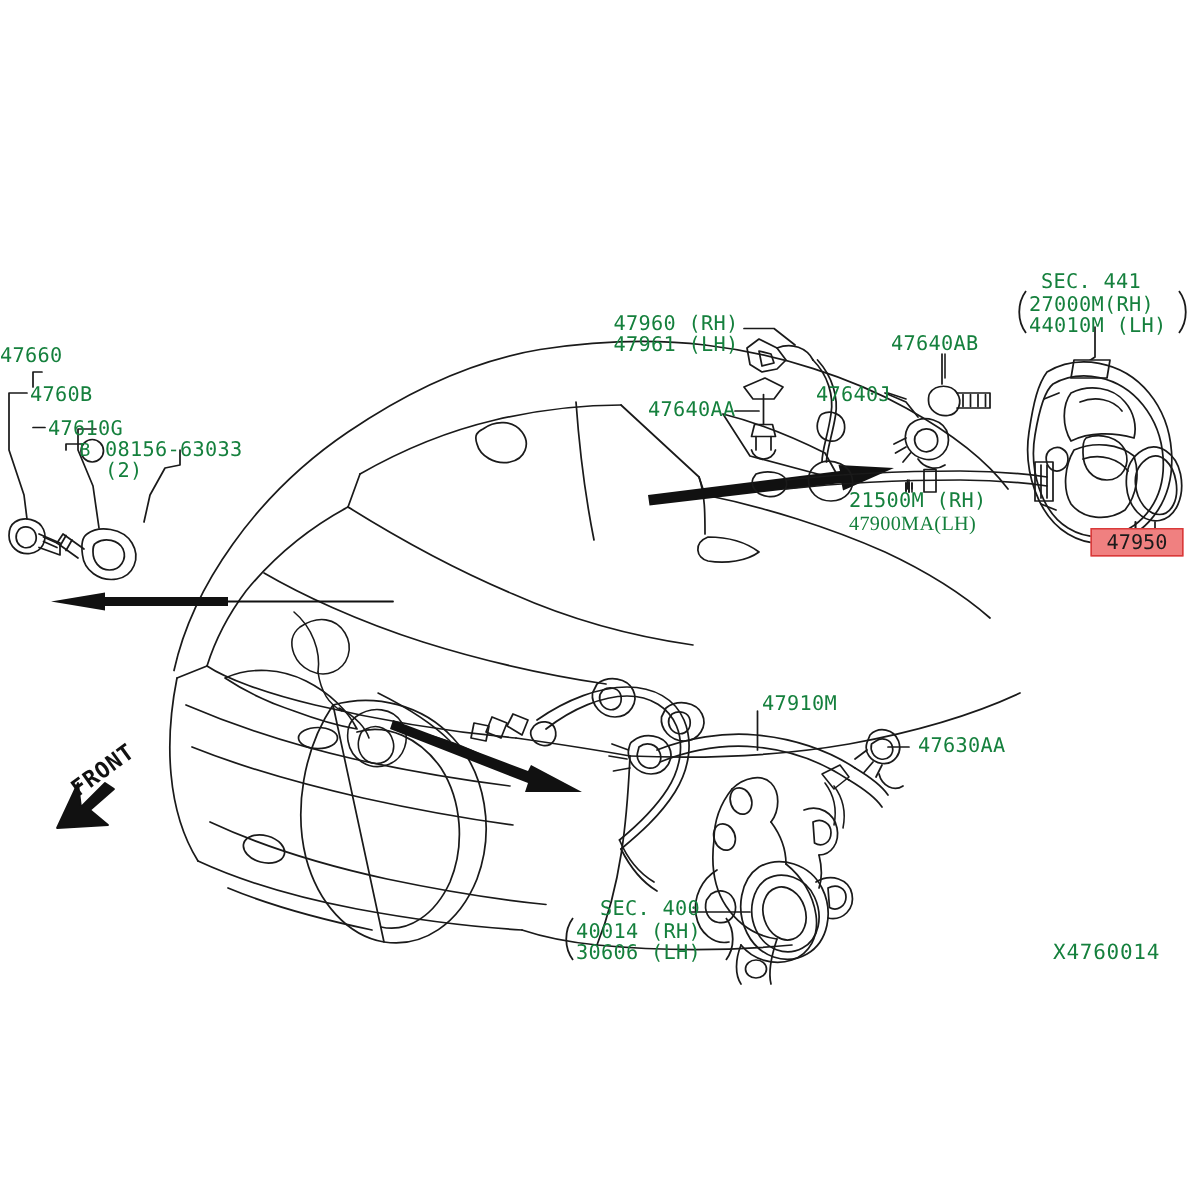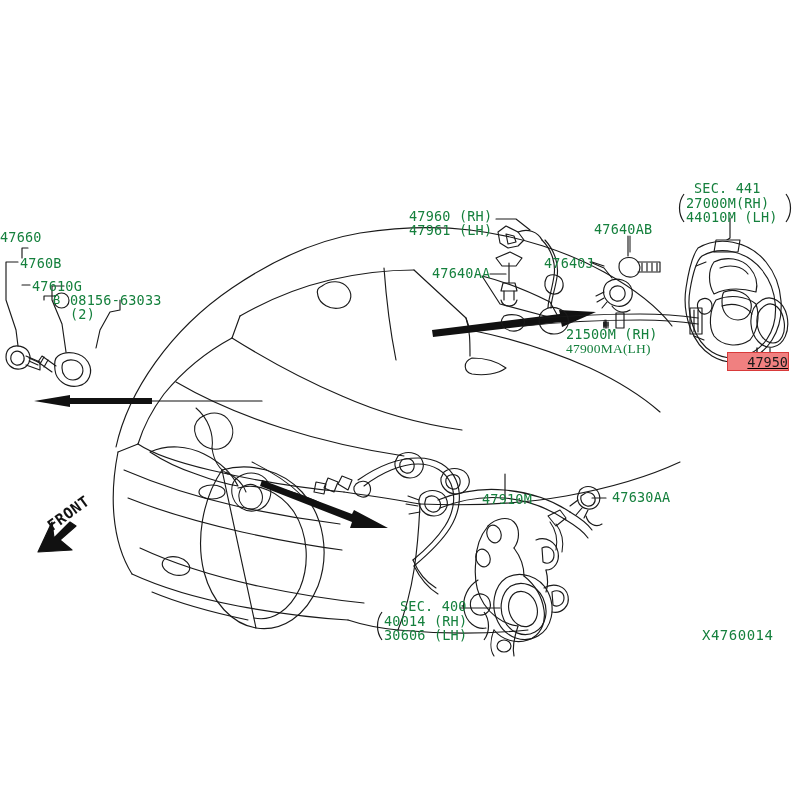--- a/index.html
+++ b/index.html
@@ -34,22 +34,21 @@
     line-height: 15px;
     user-select: none;
   }
   .hl-box {
     position: absolute;
     background: #f08080;
     border: 1.5px solid #d93a3a;
     box-sizing: border-box;
     display: flex;
     align-items: center;
-    justify-content: flex-end;
-    text-decoration: underline;
+    justify-content: center;
   }
   .hl-box .hl-text {
     font-family: "DejaVu Sans Mono", "Liberation Mono", monospace;
     font-size: 13.5px;
     color: #1a1a1a;
     white-space: pre;
   }
   #watermark {
     position: absolute;
     left: 322px;
@@ -420,21 +419,21 @@
 
   <div class="lbl" style="left:694px; top:181px;">SEC. 441</div>
   <div class="lbl" style="left:686px; top:196px;">27000M(RH)</div>
   <div class="lbl" style="left:686px; top:210px;">44010M (LH)</div>
 
   <svg style="position:absolute; left:678px; top:192px; width:116px; height:32px;">
     <path d="M6 2 C0 10 0 22 6 30" fill="none" stroke="#1a1a1a" stroke-width="1.2"></path>
     <path d="M108 2 C114 10 114 22 108 30" fill="none" stroke="#1a1a1a" stroke-width="1.2"></path>
   </svg>
 
-  <div class="lbl" style="left:482px; top:462px;margin-top:30px;">47910M</div>
+  <div class="lbl" style="left:508px; top:462px;">47910M</div>
   <div class="lbl" style="left:612px; top:490px;">47630AA</div>
 
   <div class="lbl" style="left:400px; top:599px;">SEC. 400</div>
   <div class="lbl" style="left:384px; top:614px;">40014 (RH)</div>
   <div class="lbl" style="left:384px; top:628px;">30606 (LH)</div>
   <svg style="position:absolute; left:376px; top:610px; width:116px; height:32px;">
     <path d="M6 2 C0 10 0 22 6 30" fill="none" stroke="#1a1a1a" stroke-width="1.2"></path>
     <path d="M108 2 C114 10 114 22 108 30" fill="none" stroke="#1a1a1a" stroke-width="1.2"></path>
   </svg>
 

